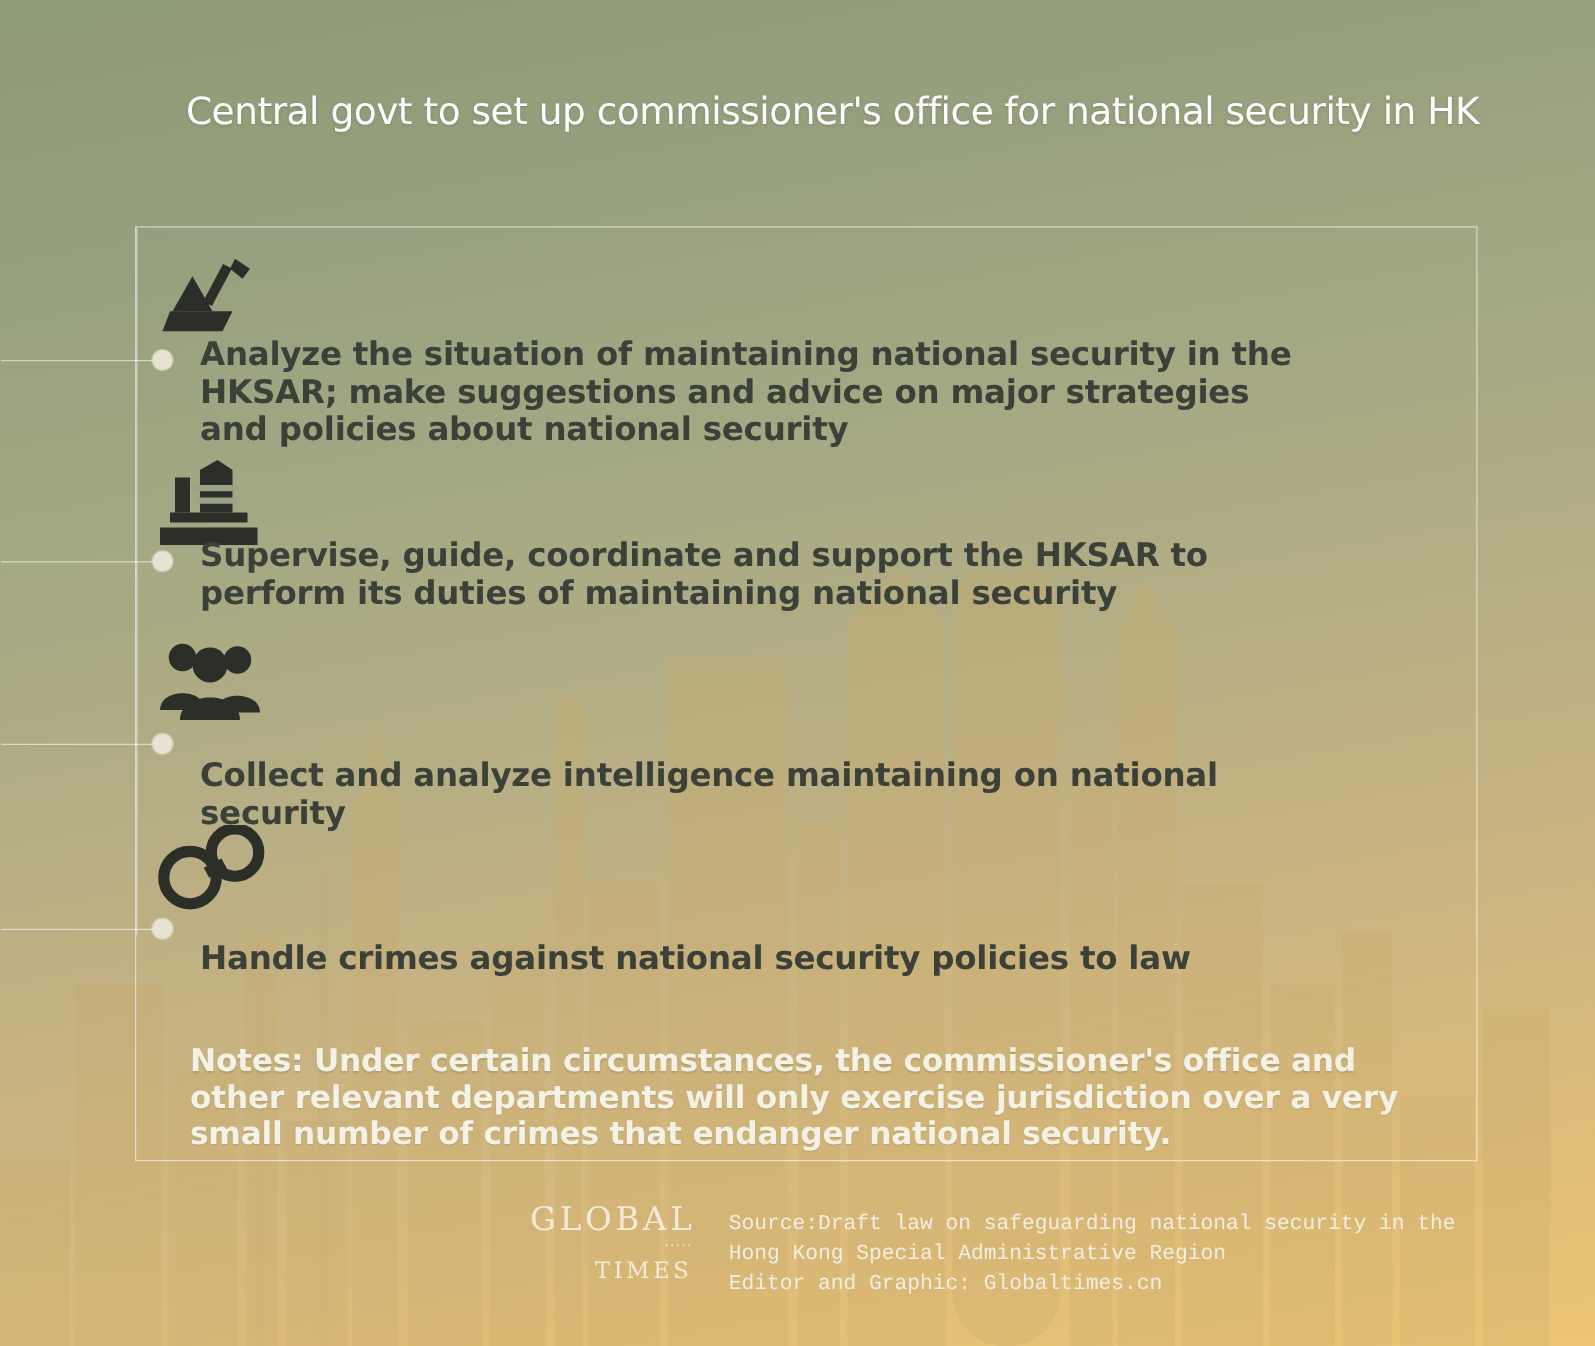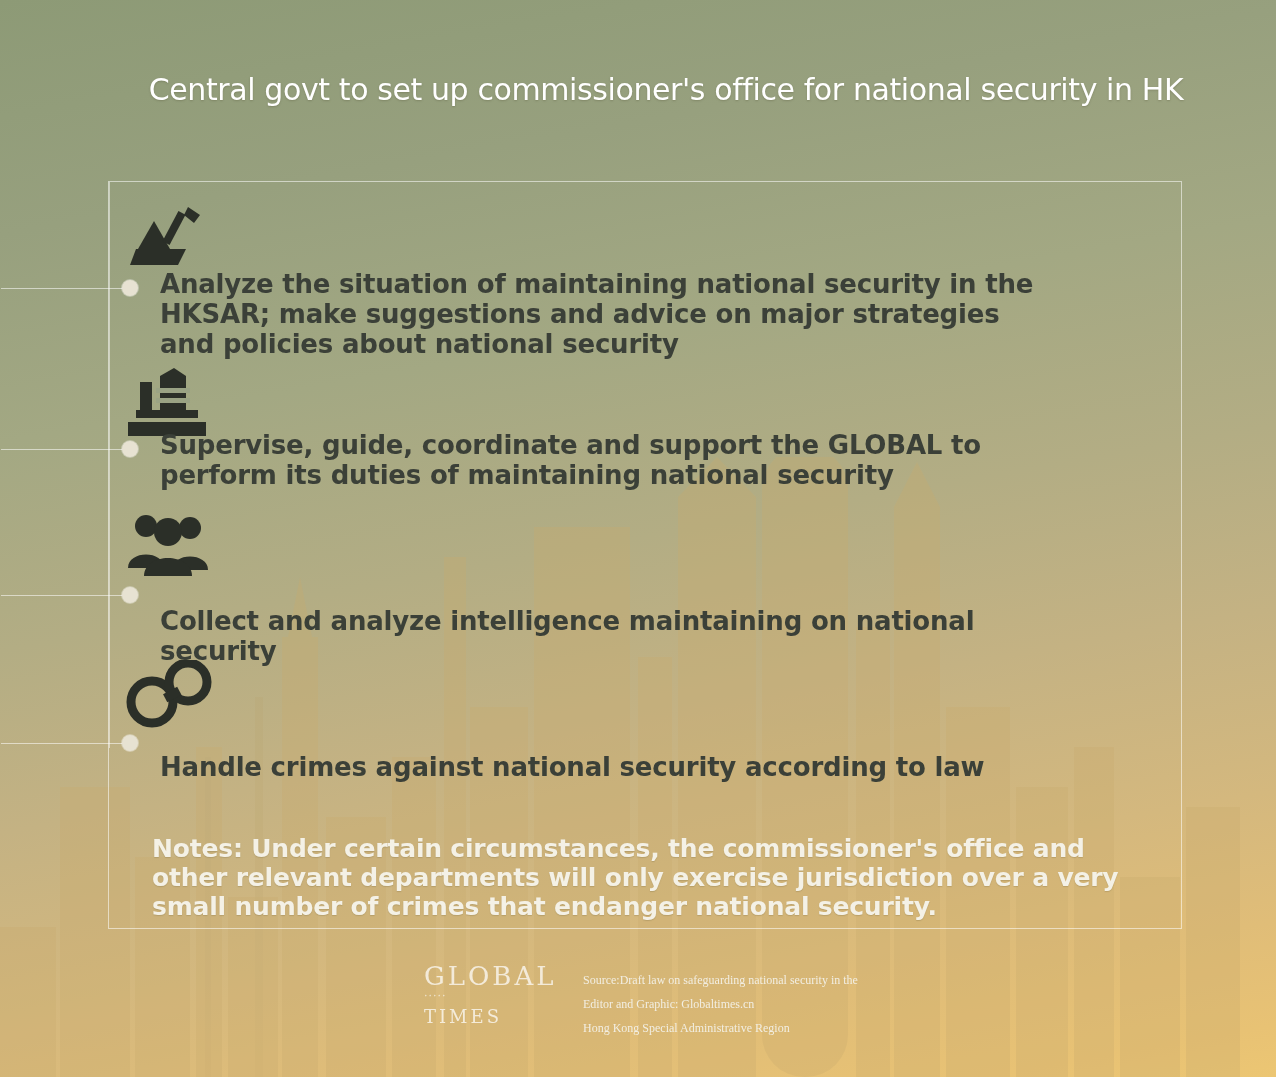--- a/index.html
+++ b/index.html
@@ -134,21 +134,21 @@
     letter-spacing: -0.2px;
     text-shadow: 0 1px 1px rgba(110,100,60,0.25);
   }
 
   
   .logo {
     position: absolute;
     left: 424px;
     top: 962px;
     width: 130px;
-    text-align: left;
+    text-align: right;
     color: rgba(255,255,255,0.72);
     font-family: "DejaVu Serif", serif;
   }
   .logo .l1 {
     font-size: 26px;
     letter-spacing: 3px;
     line-height: 28px;
   }
   .logo .l2 {
     font-size: 11px;
@@ -162,22 +162,22 @@
     line-height: 28px;
   }
 
   
   .source {
     position: absolute;
     left: 583px;
     top: 968px;
     width: 620px;
     color: #f2eee2;
-    font-family: Liberation Serif, serif;
-    font-size: 12px;
+    font-family: Liberation Mono, monospace;
+    font-size: 17px;
     line-height: 24px;
   }
   .source div { white-space: pre; }
 </style>
 </head>
 <body>
 
 <div id="infographic">
 
   <svg class="skyline" viewBox="0 0 1276 620" preserveAspectRatio="none">
@@ -252,42 +252,42 @@
 
   <div class="row" style="top:288px;">
     <div class="leader"></div>
     <div class="dot"></div>
     <div class="row-text">Analyze the situation of maintaining national security in the HKSAR; make suggestions and advice on major strategies and policies about national security</div>
   </div>
 
   <div class="row" style="top:449px;">
     <div class="leader"></div>
     <div class="dot"></div>
-    <div class="row-text">Supervise, guide, coordinate and support the GLOBAL to perform its duties of maintaining national security</div>
+    <div class="row-text">Supervise, guide, coordinate and support the HKSAR to perform its duties of maintaining national security</div>
   </div>
 
   <div class="row" style="top:595px;">
     <div class="leader"></div>
     <div class="dot"></div>
     <div class="row-text" style="top:11px;">Collect and analyze intelligence maintaining on national security</div>
   </div>
 
   <div class="row" style="top:743px;">
     <div class="leader"></div>
     <div class="dot"></div>
-    <div class="row-text" style="top:9px;">Handle crimes against national security according to law</div>
+    <div class="row-text" style="top:9px;">Handle crimes against national security policies to law</div>
   </div>
 
   <div class="notes">Notes: Under certain circumstances, the commissioner's office and other relevant departments will only exercise jurisdiction over a very small number of crimes that endanger national security.</div>
 
   <div class="logo">
     <div class="l1">GLOBAL</div>
     <div class="l2">·····</div>
     <div class="l3">TIMES</div>
   </div>
 
   <div class="source">
     <div>Source:Draft law on safeguarding national security in the</div>
+    <div>Hong Kong Special Administrative Region</div>
     <div>Editor and Graphic: Globaltimes.cn</div>
-    <div>Hong Kong Special Administrative Region</div>
   </div>
 
 </div>
 
 </body></html>

